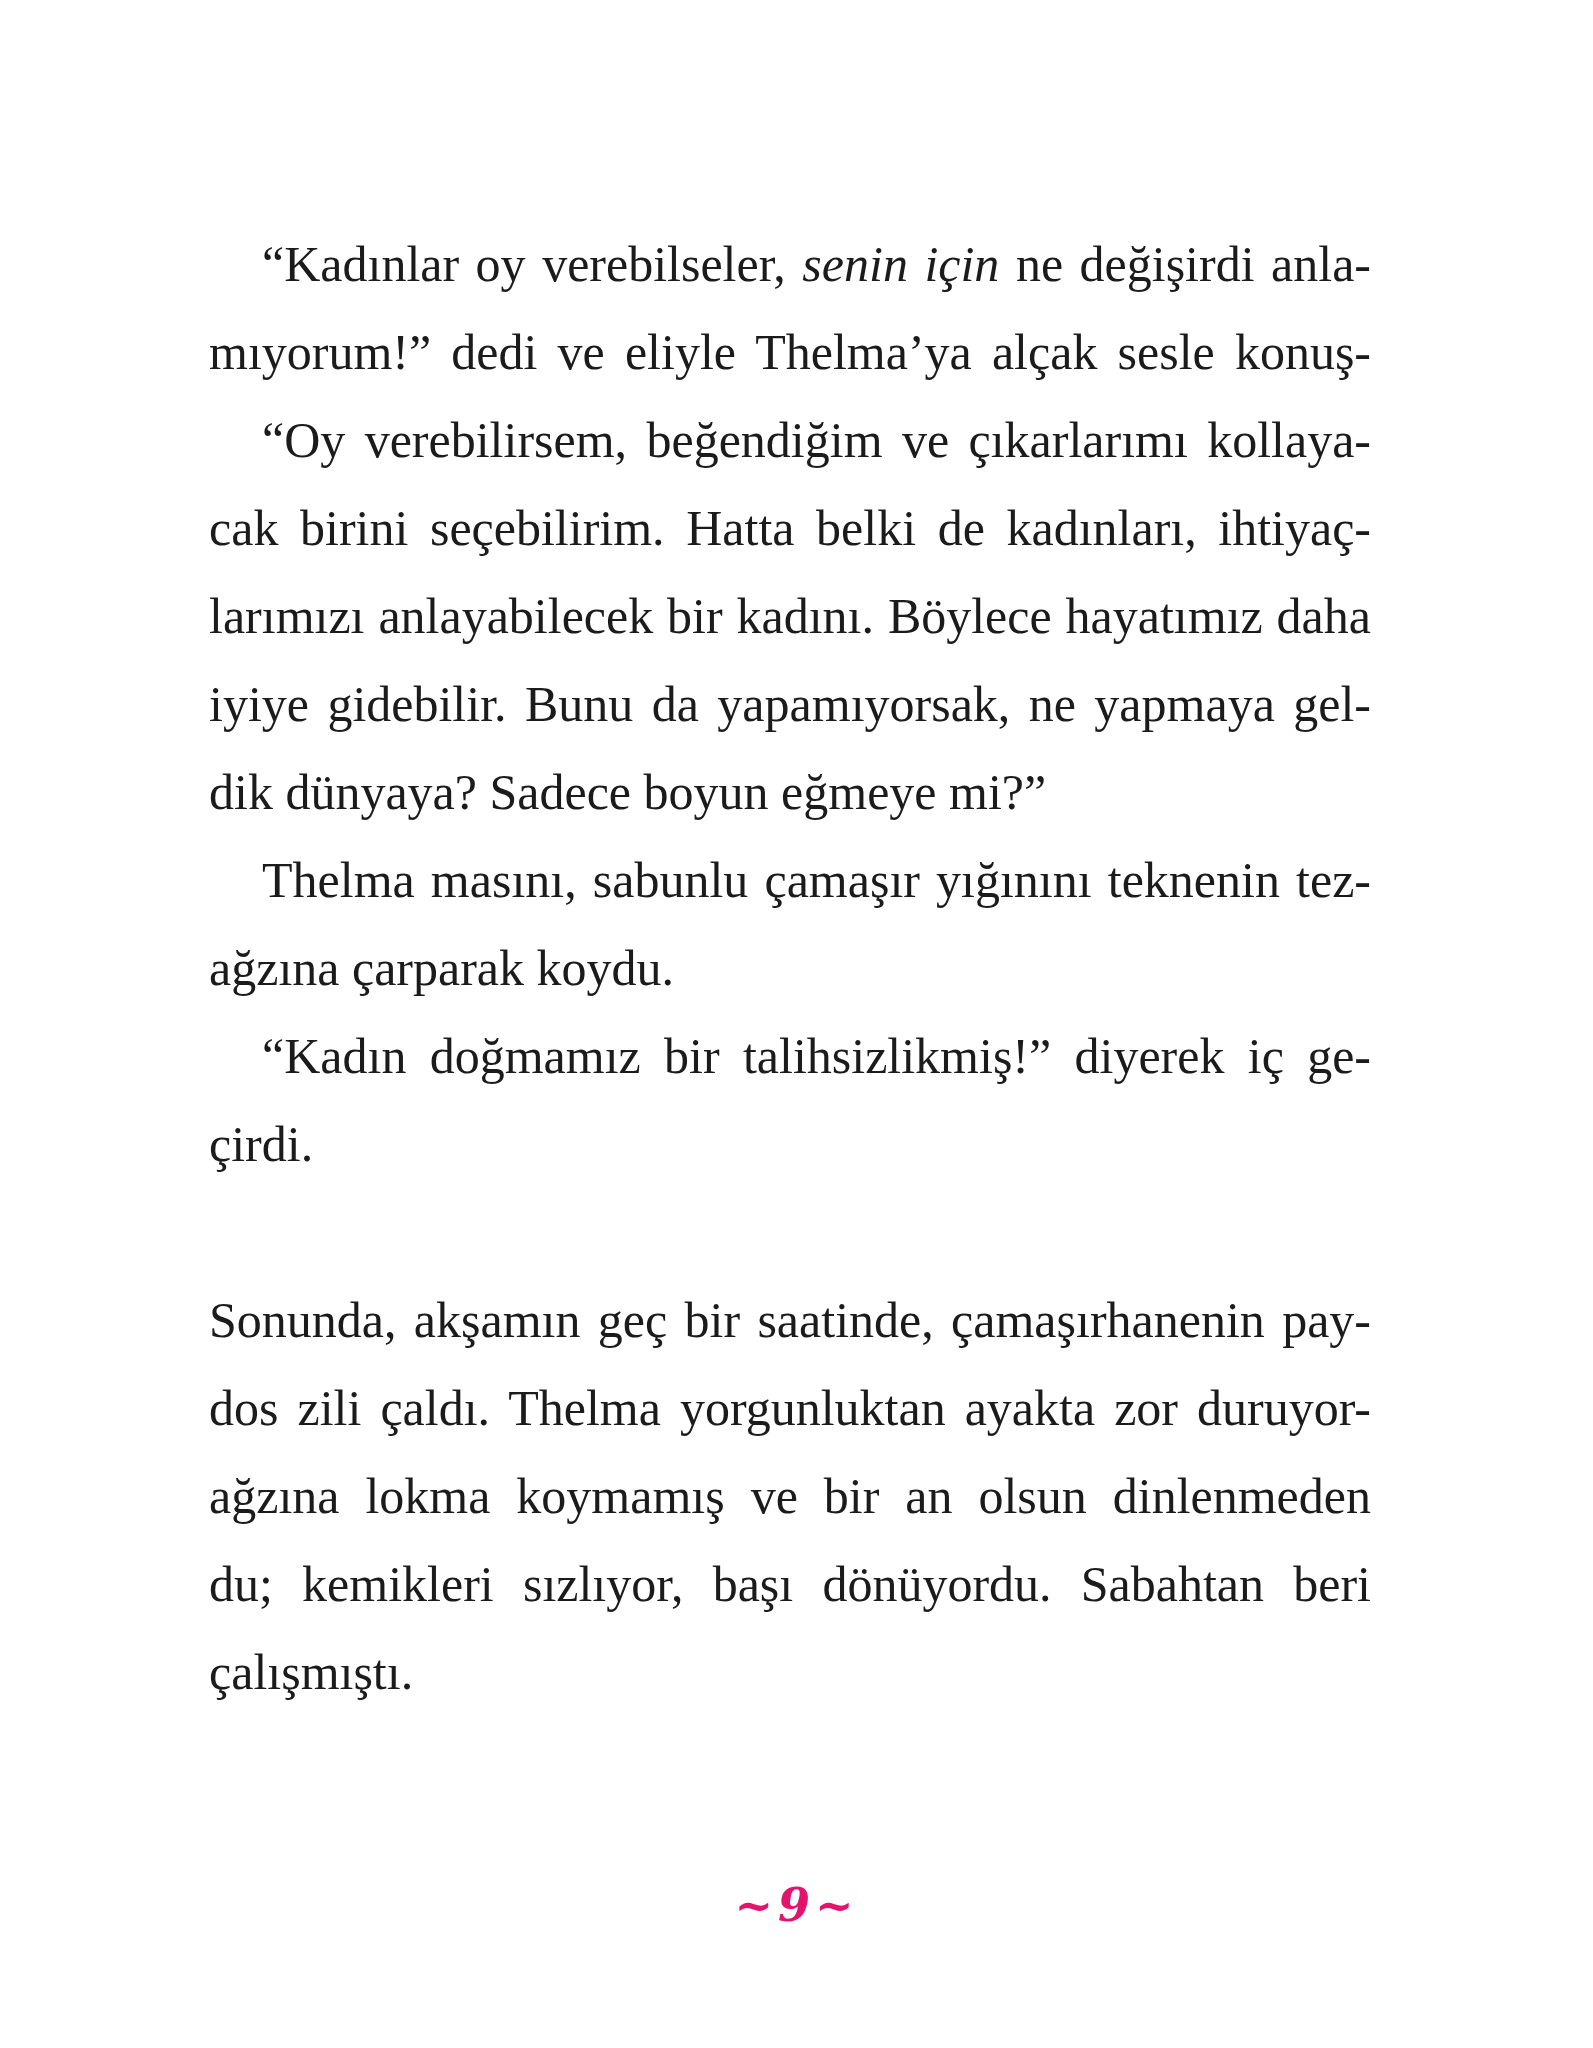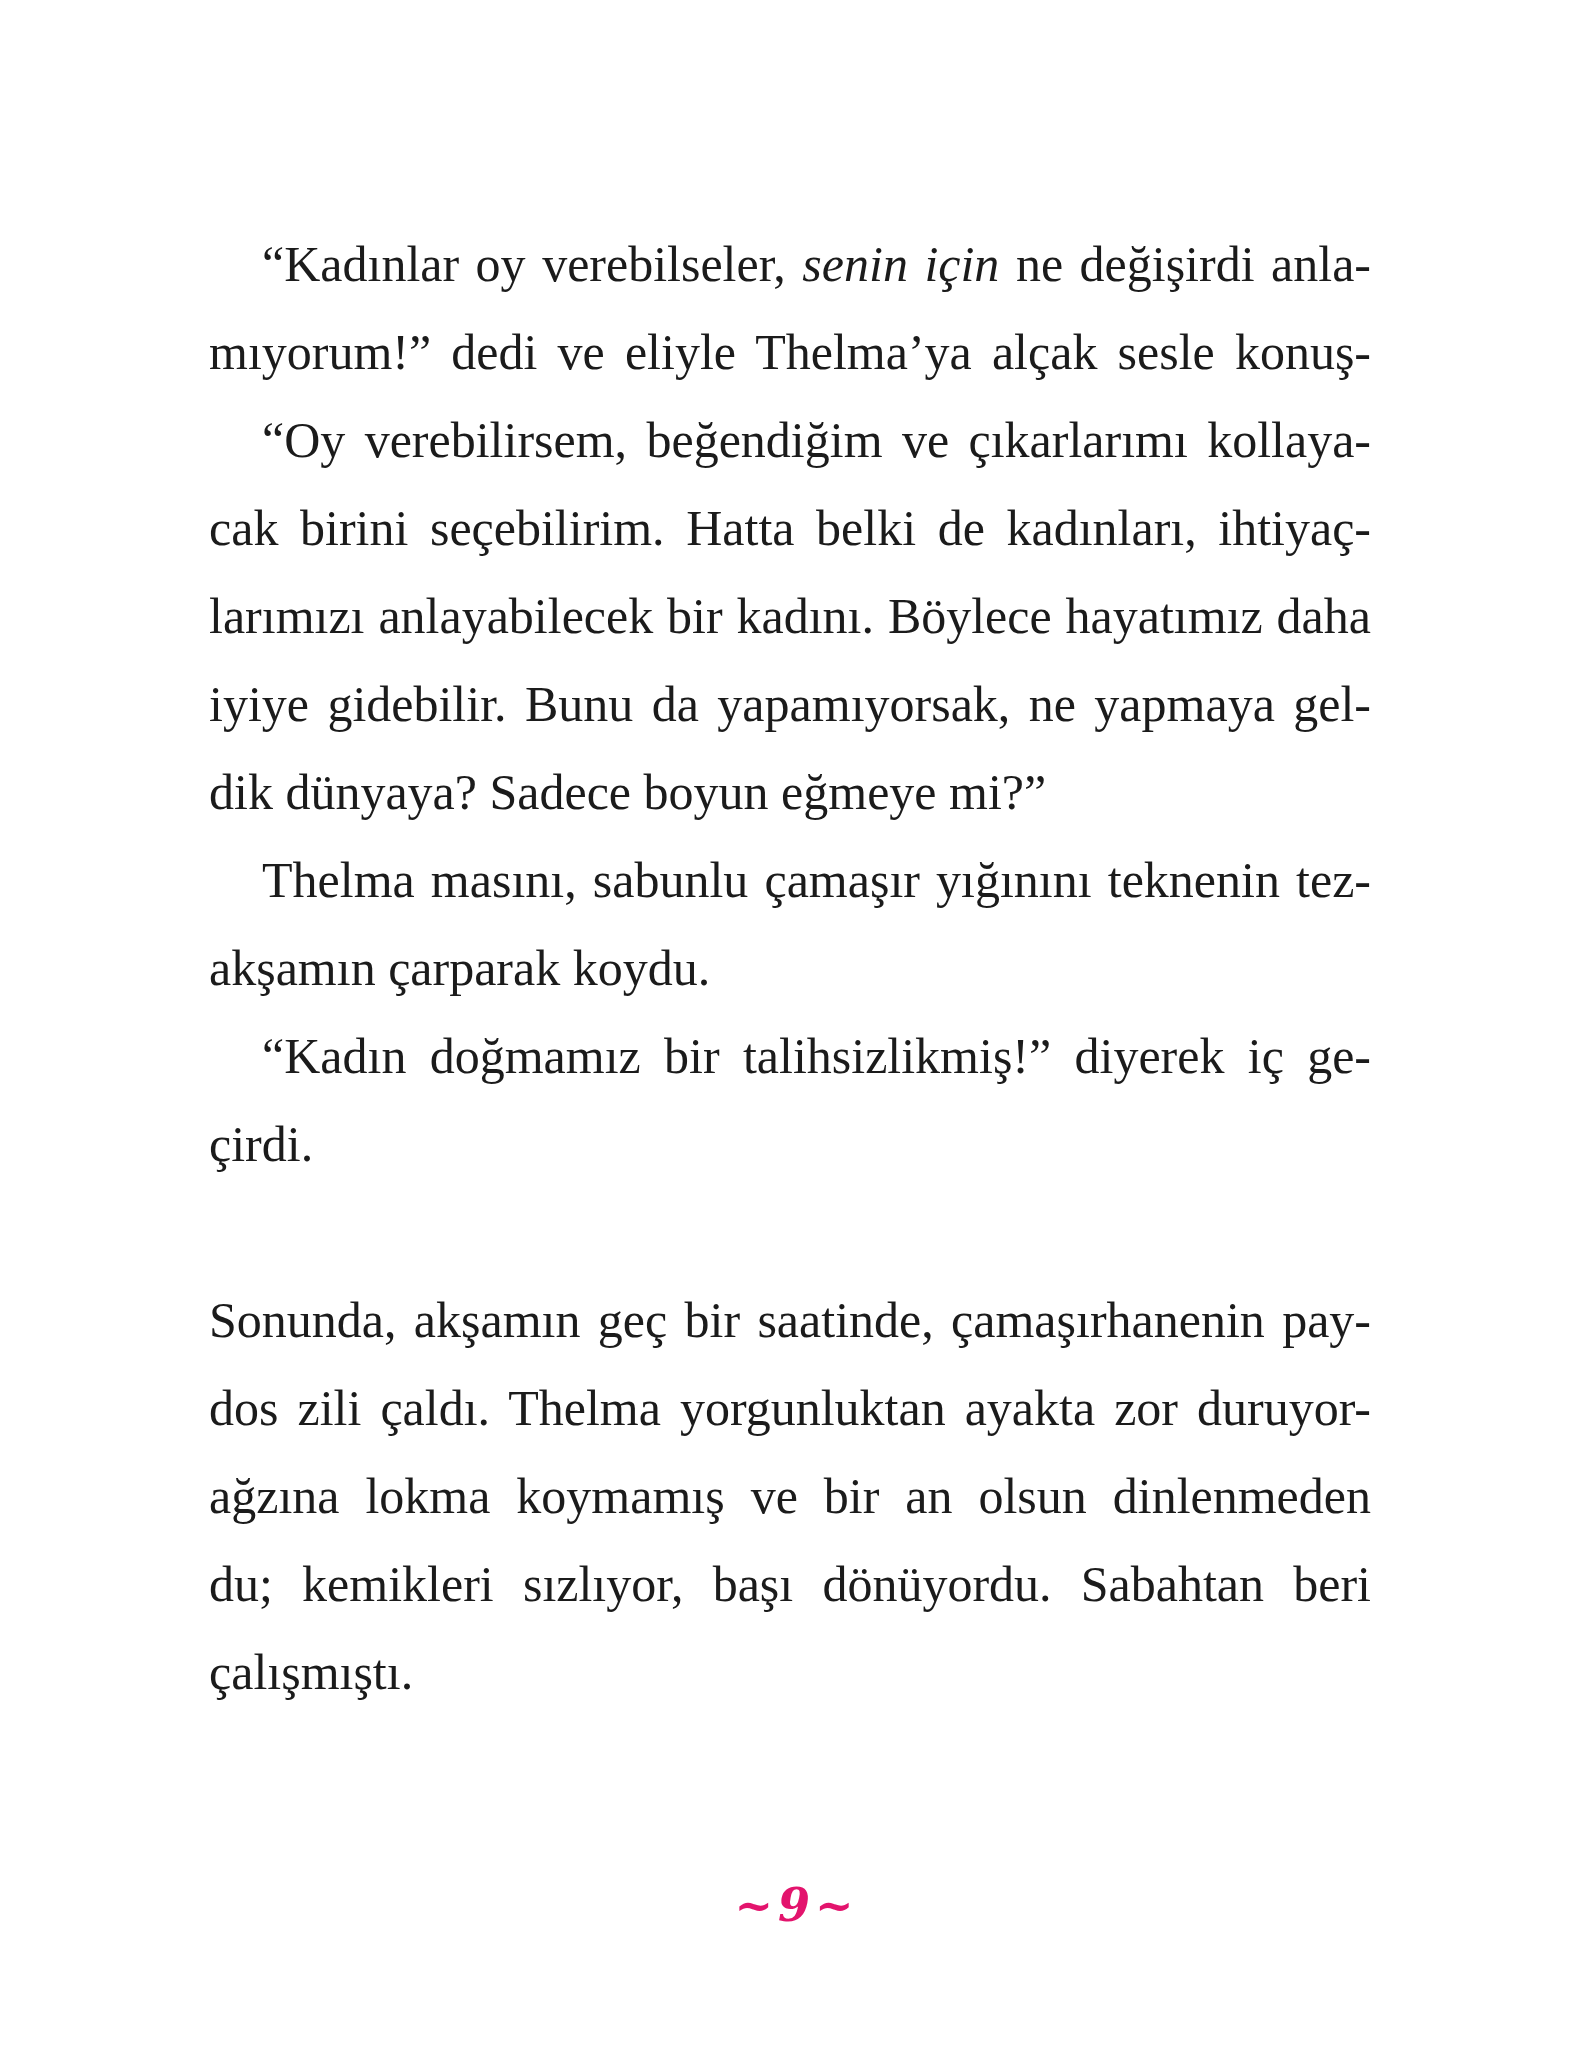--- a/index.html
+++ b/index.html
@@ -67,21 +67,21 @@
 <div class="page">
   <div class="text-block" style="color: rgb(27, 27, 27);">
       <div class="line justify indent"><span>“Kadınlar oy verebilseler, </span><span class="it">senin için</span><span> ne değişirdi anla-</span></div>
       <div class="line justify"><span>mıyorum!” dedi ve eliyle Thelma’ya alçak sesle konuş-</span></div>
       <div class="line justify indent"><span>“Oy verebilirsem, beğendiğim ve çıkarlarımı kollaya-</span></div>
       <div class="line justify"><span>cak birini seçebilirim. Hatta belki de kadınları, ihtiyaç-</span></div>
       <div class="line justify"><span>larımızı anlayabilecek bir kadını. Böylece hayatımız daha</span></div>
       <div class="line justify"><span>iyiye gidebilir. Bunu da yapamıyorsak, ne yapmaya gel-</span></div>
       <div class="line"><span>dik dünyaya? Sadece boyun eğmeye mi?”</span></div>
       <div class="line justify indent"><span>Thelma masını, sabunlu çamaşır yığınını teknenin tez-</span></div>
-      <div class="line"><span>akşamın çarparak koydu.</span></div>
+      <div class="line"><span>ağzına çarparak koydu.</span></div>
       <div class="line justify indent"><span>“Kadın doğmamız bir talihsizlikmiş!” diyerek iç ge-</span></div>
       <div class="line"><span>çirdi.</span></div>
       <div class="line justify gap"><span>Sonunda, akşamın geç bir saatinde, çamaşırhanenin pay-</span></div>
       <div class="line justify"><span>dos zili çaldı. Thelma yorgunluktan ayakta zor duruyor-</span></div>
       <div class="line justify"><span>ağzına lokma koymamış ve bir an olsun dinlenmeden</span></div>
       <div class="line justify"><span>du; kemikleri sızlıyor, başı dönüyordu. Sabahtan beri</span></div>
       <div class="line"><span>çalışmıştı.</span></div>
     </div>
   <div class="page-number" style="color: rgb(227, 20, 109);">~9~</div>
 </div>

